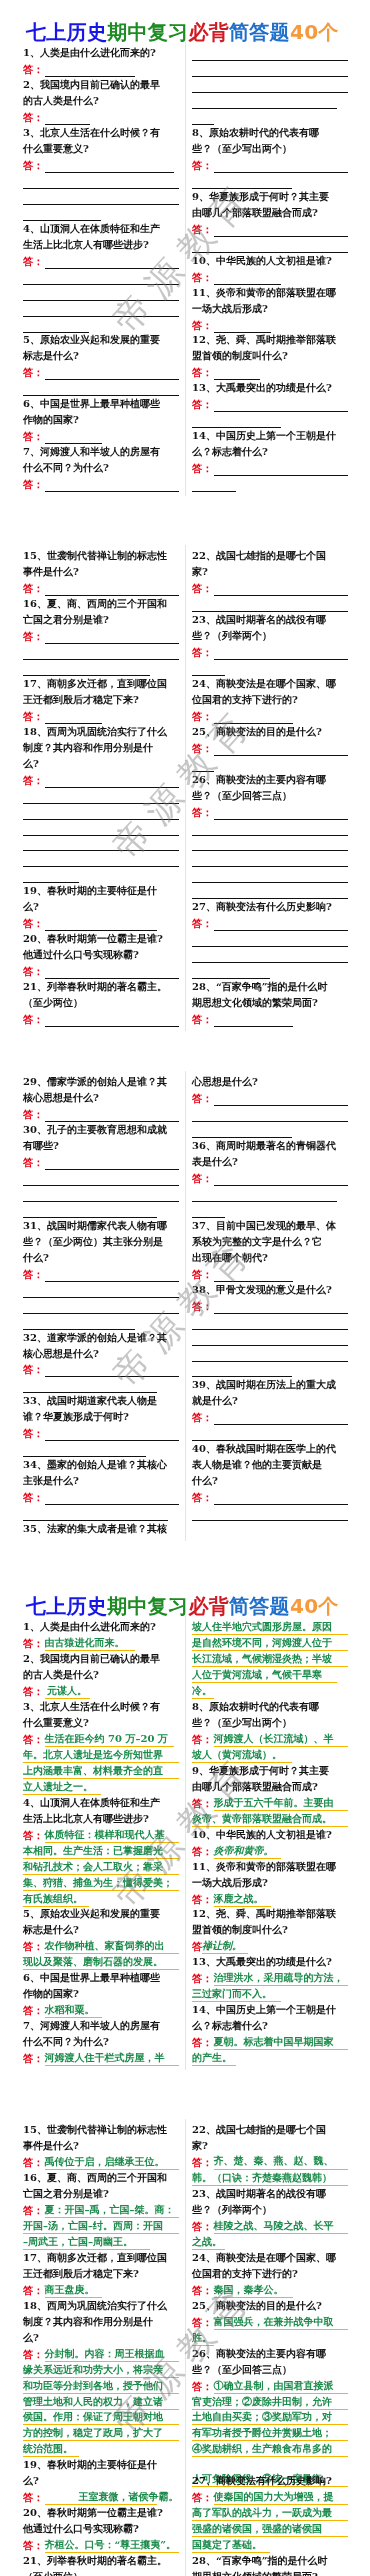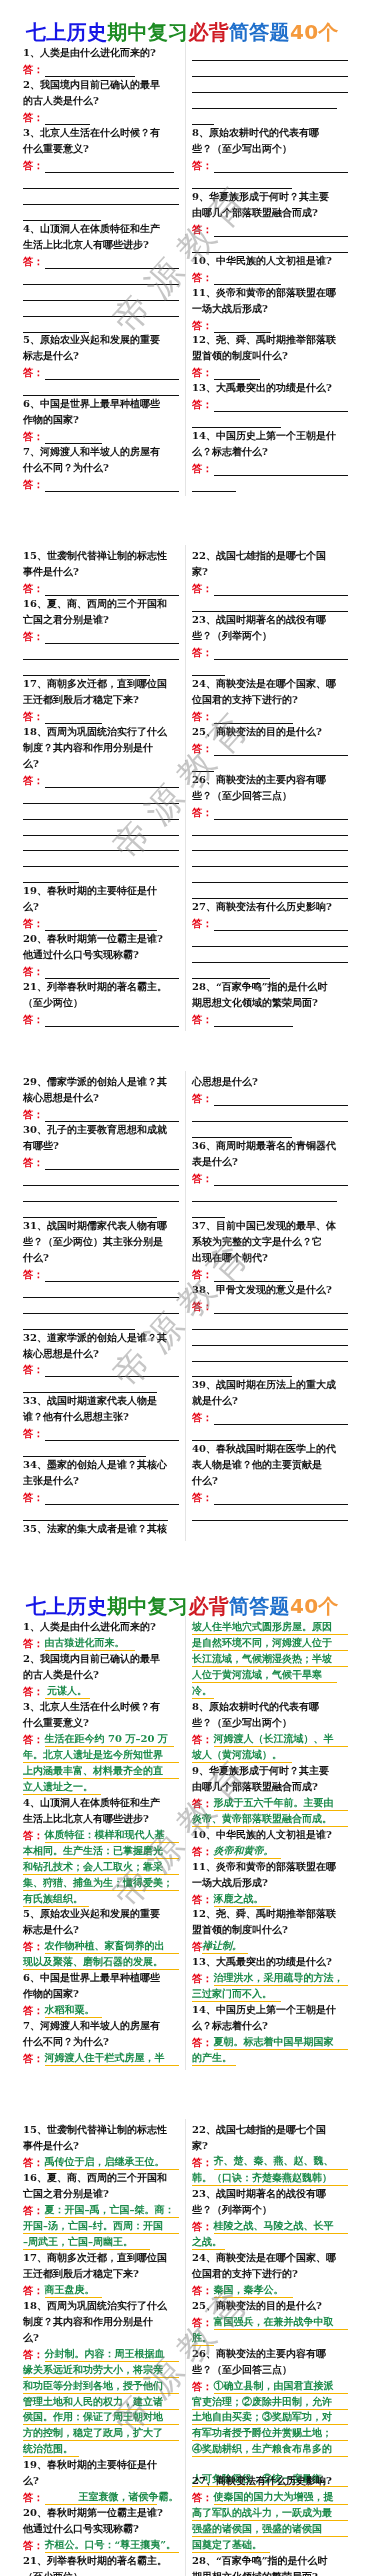--- a/index.html
+++ b/index.html
@@ -390,21 +390,21 @@
           <div class="row q" style="top: 256px; color: rgb(20, 20, 20);">32、道家学派的创始人是谁？其</div>
           <div class="row q" style="top: 272px; color: rgb(20, 20, 20);">核心思想是什么?</div>
           <div class="row" style="top: 287px;">
             <span class="label" style="color: rgb(230, 0, 18);">答：</span>
             <span class="line" style="left: 21.6px; width: 134px; border-bottom-color: rgb(17, 17, 17);"></span>
           </div>
           <div class="row" style="top: 303px;">
             <span class="line" style="left: 0px; width: 134px; border-bottom-color: rgb(17, 17, 17);"></span>
           </div>
           <div class="row q" style="top: 319px; color: rgb(20, 20, 20);">33、战国时期道家代表人物是</div>
-          <div class="row q" style="top: 335px; color: rgb(20, 20, 20);">谁？他有什么思想主张?</div>
+          <div class="row q" style="top: 335px; color: rgb(20, 20, 20);">谁？华夏族形成于何时?</div>
           <div class="row" style="top: 351px;">
             <span class="label" style="color: rgb(230, 0, 18);">答：</span>
             <span class="line" style="left: 21.6px; width: 134px; border-bottom-color: rgb(17, 17, 17);"></span>
           </div>
           <div class="row" style="top: 367px;">
             <span class="line" style="left: 0px; width: 123px; border-bottom-color: rgb(17, 17, 17);"></span>
           </div>
           <div class="row q" style="top: 383px; color: rgb(20, 20, 20);">34、墨家的创始人是谁？其核心</div>
           <div class="row q" style="top: 399px; color: rgb(20, 20, 20);">主张是什么?</div>
           <div class="row" style="top: 415px;">

